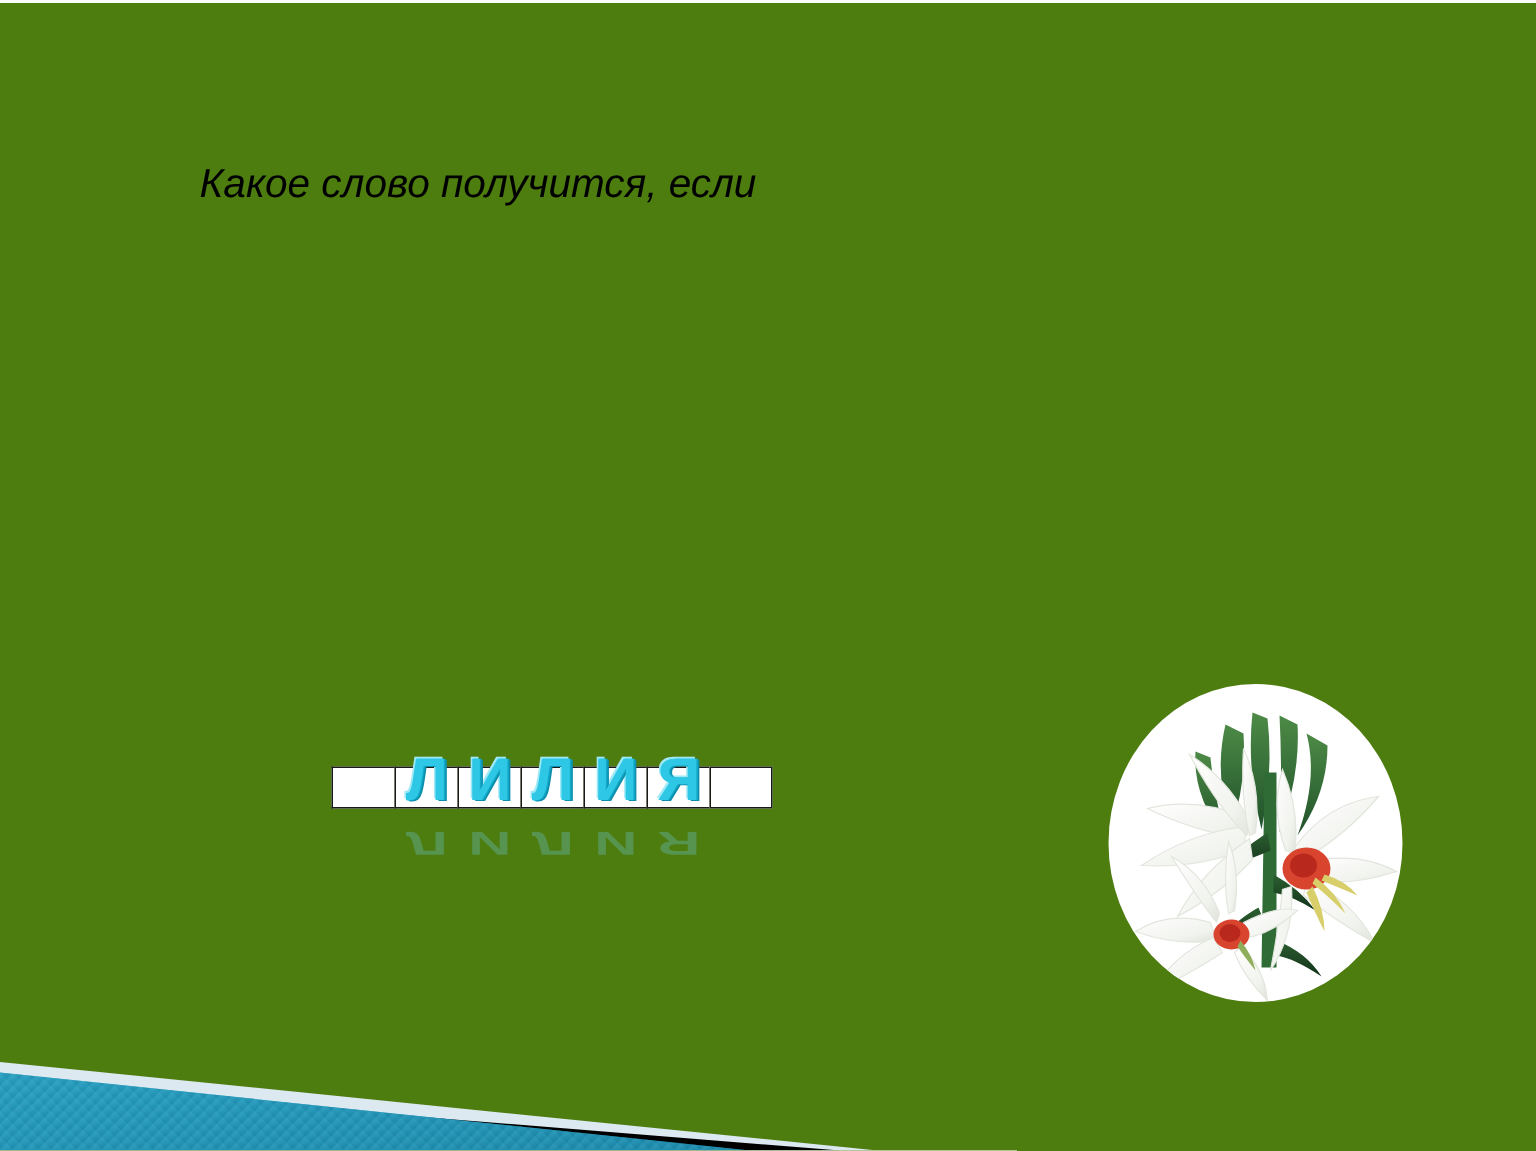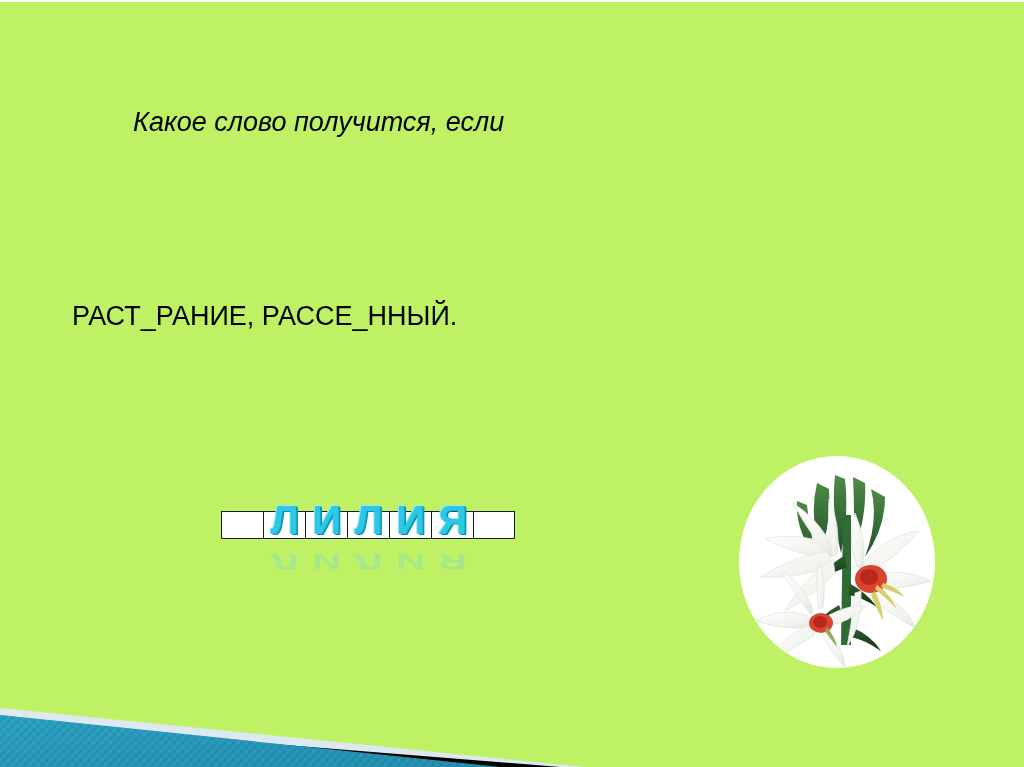--- a/index.html
+++ b/index.html
@@ -7,21 +7,21 @@
     padding: 0;
     background: #ffffff;
   }
   body {
     font-family: "Liberation Sans", sans-serif;
   }
   #slide {
     position: relative;
     width: 1024px;
     height: 767px;
-    background: #bef264;
+    background: #4d7c0f;
     overflow: hidden;
   }
 
   
   .question-block {
     position: absolute;
     left: 72px;
     top: 104px;
     width: 640px;
   }
@@ -140,21 +140,20 @@
 
 <div id="slide">
 
   <div id="top-hairline"></div>
 
   <div class="question-block">
     <div class="question-line indent">Какое слово получится, если</div>
   </div>
 
   <div class="exercise-block">
-    <div class="exercise-line">РАСТ_РАНИЕ, РАССЕ_ННЫЙ.</div>
   </div>
 
   <div id="answer-grid">
     <div class="answer-cell">
       <span class="answer-reflection"></span>
       <span class="answer-letter"></span>
     </div>
     <div class="answer-cell">
       <span class="answer-reflection">Л</span>
       <span class="answer-letter">Л</span>

